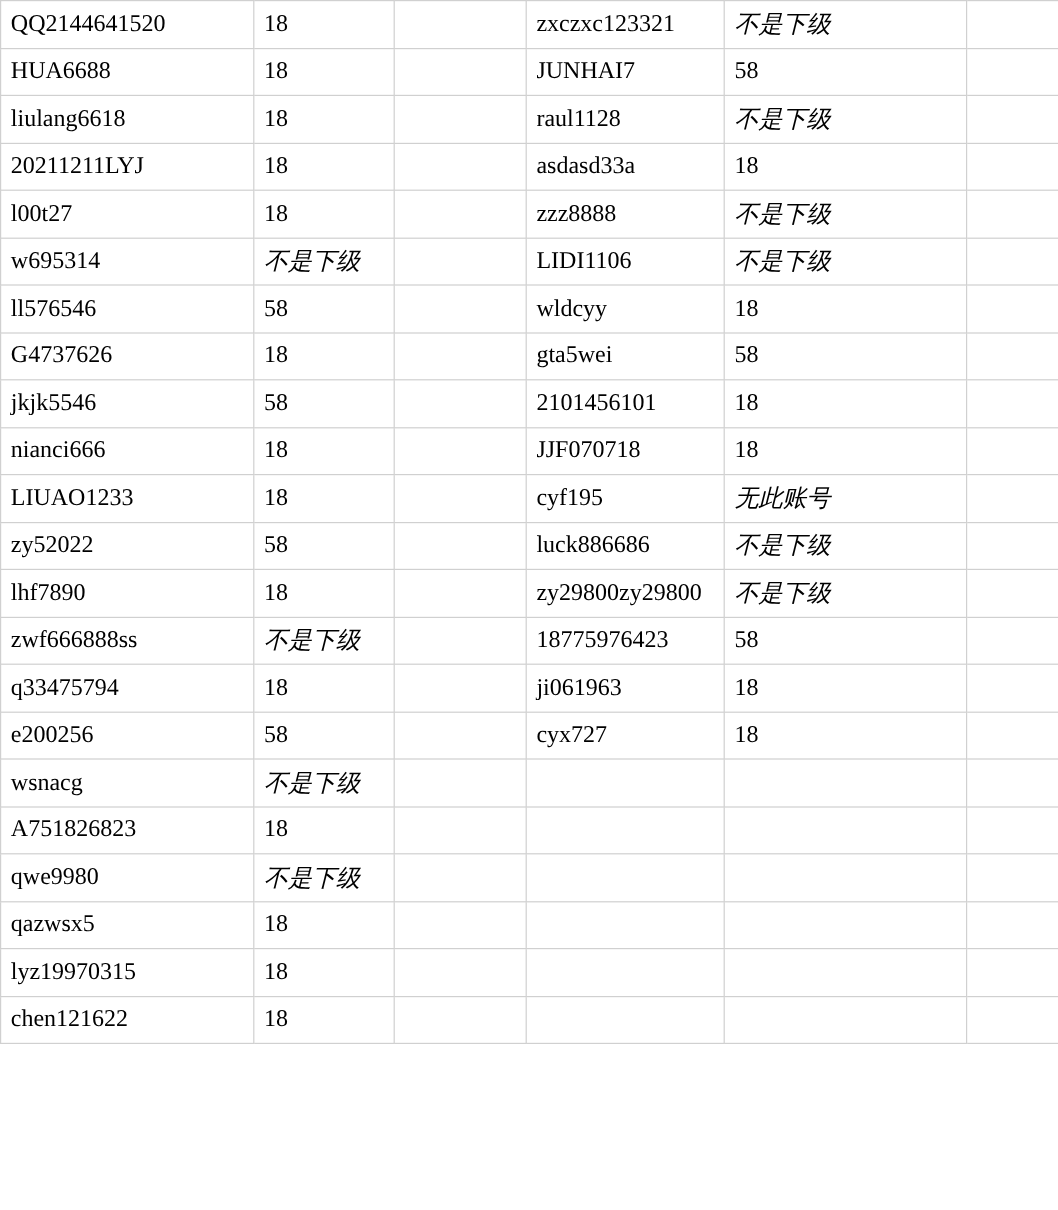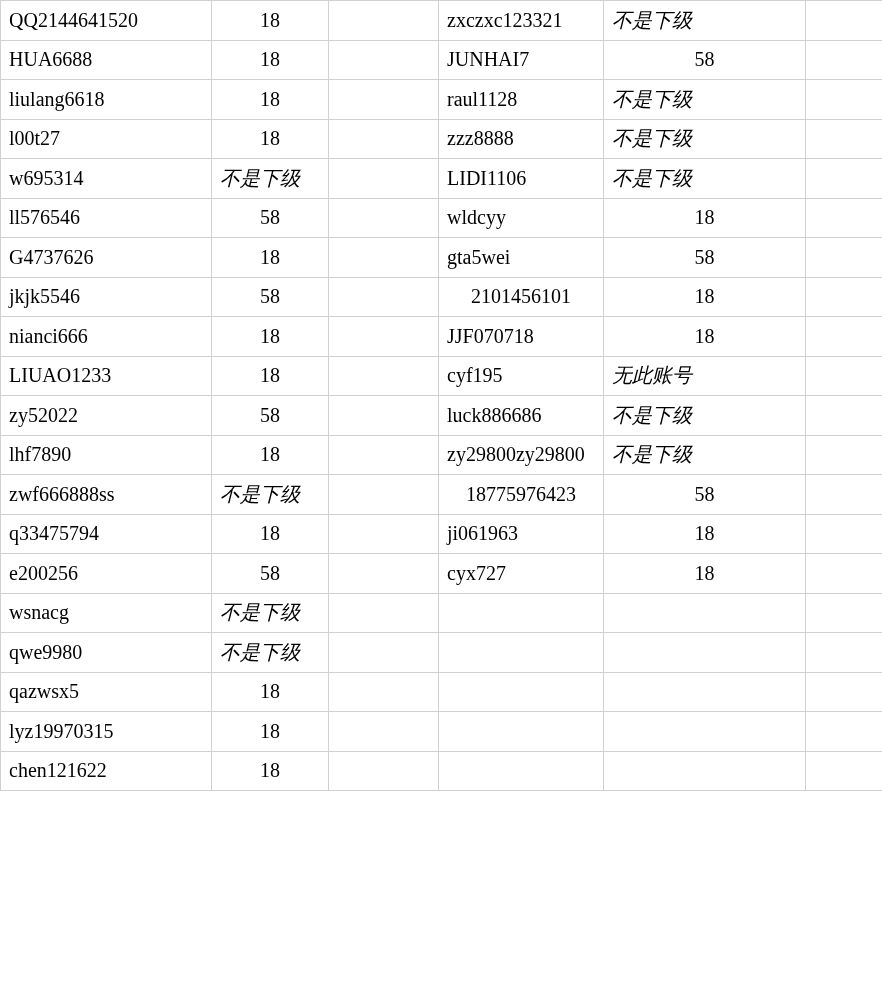--- a/index.html
+++ b/index.html
@@ -30,21 +30,21 @@
   }
   
   col.c0 { width: 211px; }
   col.c1 { width: 117px; }
   col.c2 { width: 110px; }
   col.c3 { width: 165px; }
   col.c4 { width: 202px; }
   col.c5 { width: 77px; }
 
   td.left   { text-align: left;  }
-  td.right  { text-align: center; }
+  td.right  { text-align: left; }
   td.blank  { }
 
   .cjk { font-family: "DejaVu Sans", sans-serif; font-size: 20px; font-style: italic; }
 </style>
 </head>
 <body>
 
 <table class="sheet">
   <colgroup>
     <col class="c0">
@@ -73,20 +73,28 @@
       </tr>
       <tr>
         <td class="left">liulang6618</td>
         <td class="right">18</td>
         <td class="blank"></td>
         <td class="left">raul1128</td>
         <td class="left cjk">不是下级</td>
         <td class="blank"></td>
       </tr>
       <tr>
+        <td class="left">20211211LYJ</td>
+        <td class="right">18</td>
+        <td class="blank"></td>
+        <td class="left">asdasd33a</td>
+        <td class="right">18</td>
+        <td class="blank"></td>
+      </tr>
+      <tr>
         <td class="left">l00t27</td>
         <td class="right">18</td>
         <td class="blank"></td>
         <td class="left">zzz8888</td>
         <td class="left cjk">不是下级</td>
         <td class="blank"></td>
       </tr>
       <tr>
         <td class="left">w695314</td>
         <td class="left cjk">不是下级</td>
@@ -177,20 +185,28 @@
       </tr>
       <tr>
         <td class="left">wsnacg</td>
         <td class="left cjk">不是下级</td>
         <td class="blank"></td>
         <td class="left"></td>
         <td class="left"></td>
         <td class="blank"></td>
       </tr>
       <tr>
+        <td class="left">A751826823</td>
+        <td class="right">18</td>
+        <td class="blank"></td>
+        <td class="left"></td>
+        <td class="left"></td>
+        <td class="blank"></td>
+      </tr>
+      <tr>
         <td class="left">qwe9980</td>
         <td class="left cjk">不是下级</td>
         <td class="blank"></td>
         <td class="left"></td>
         <td class="left"></td>
         <td class="blank"></td>
       </tr>
       <tr>
         <td class="left">qazwsx5</td>
         <td class="right">18</td>

